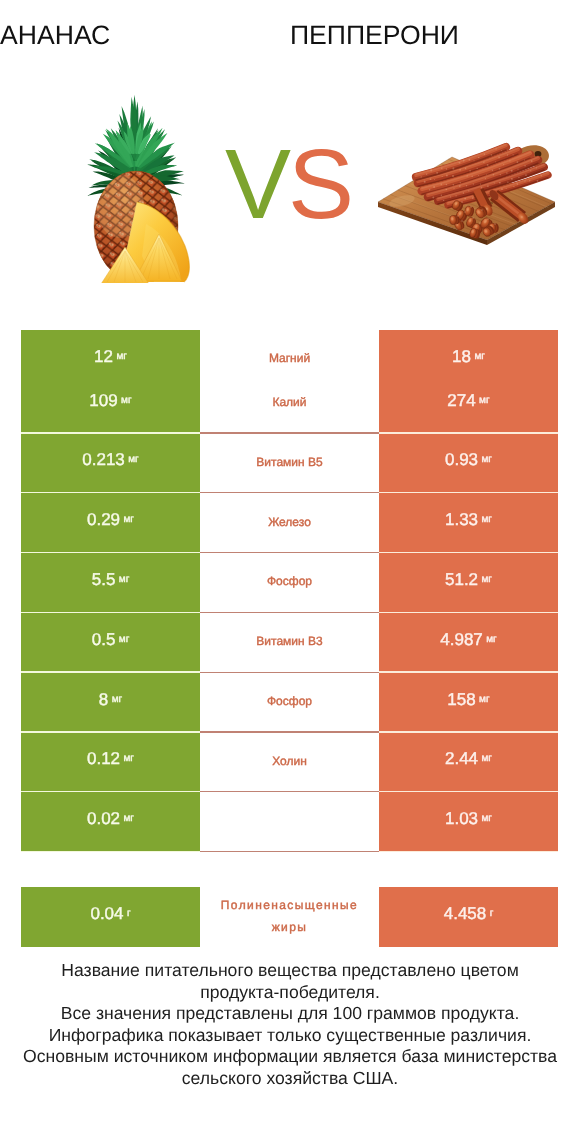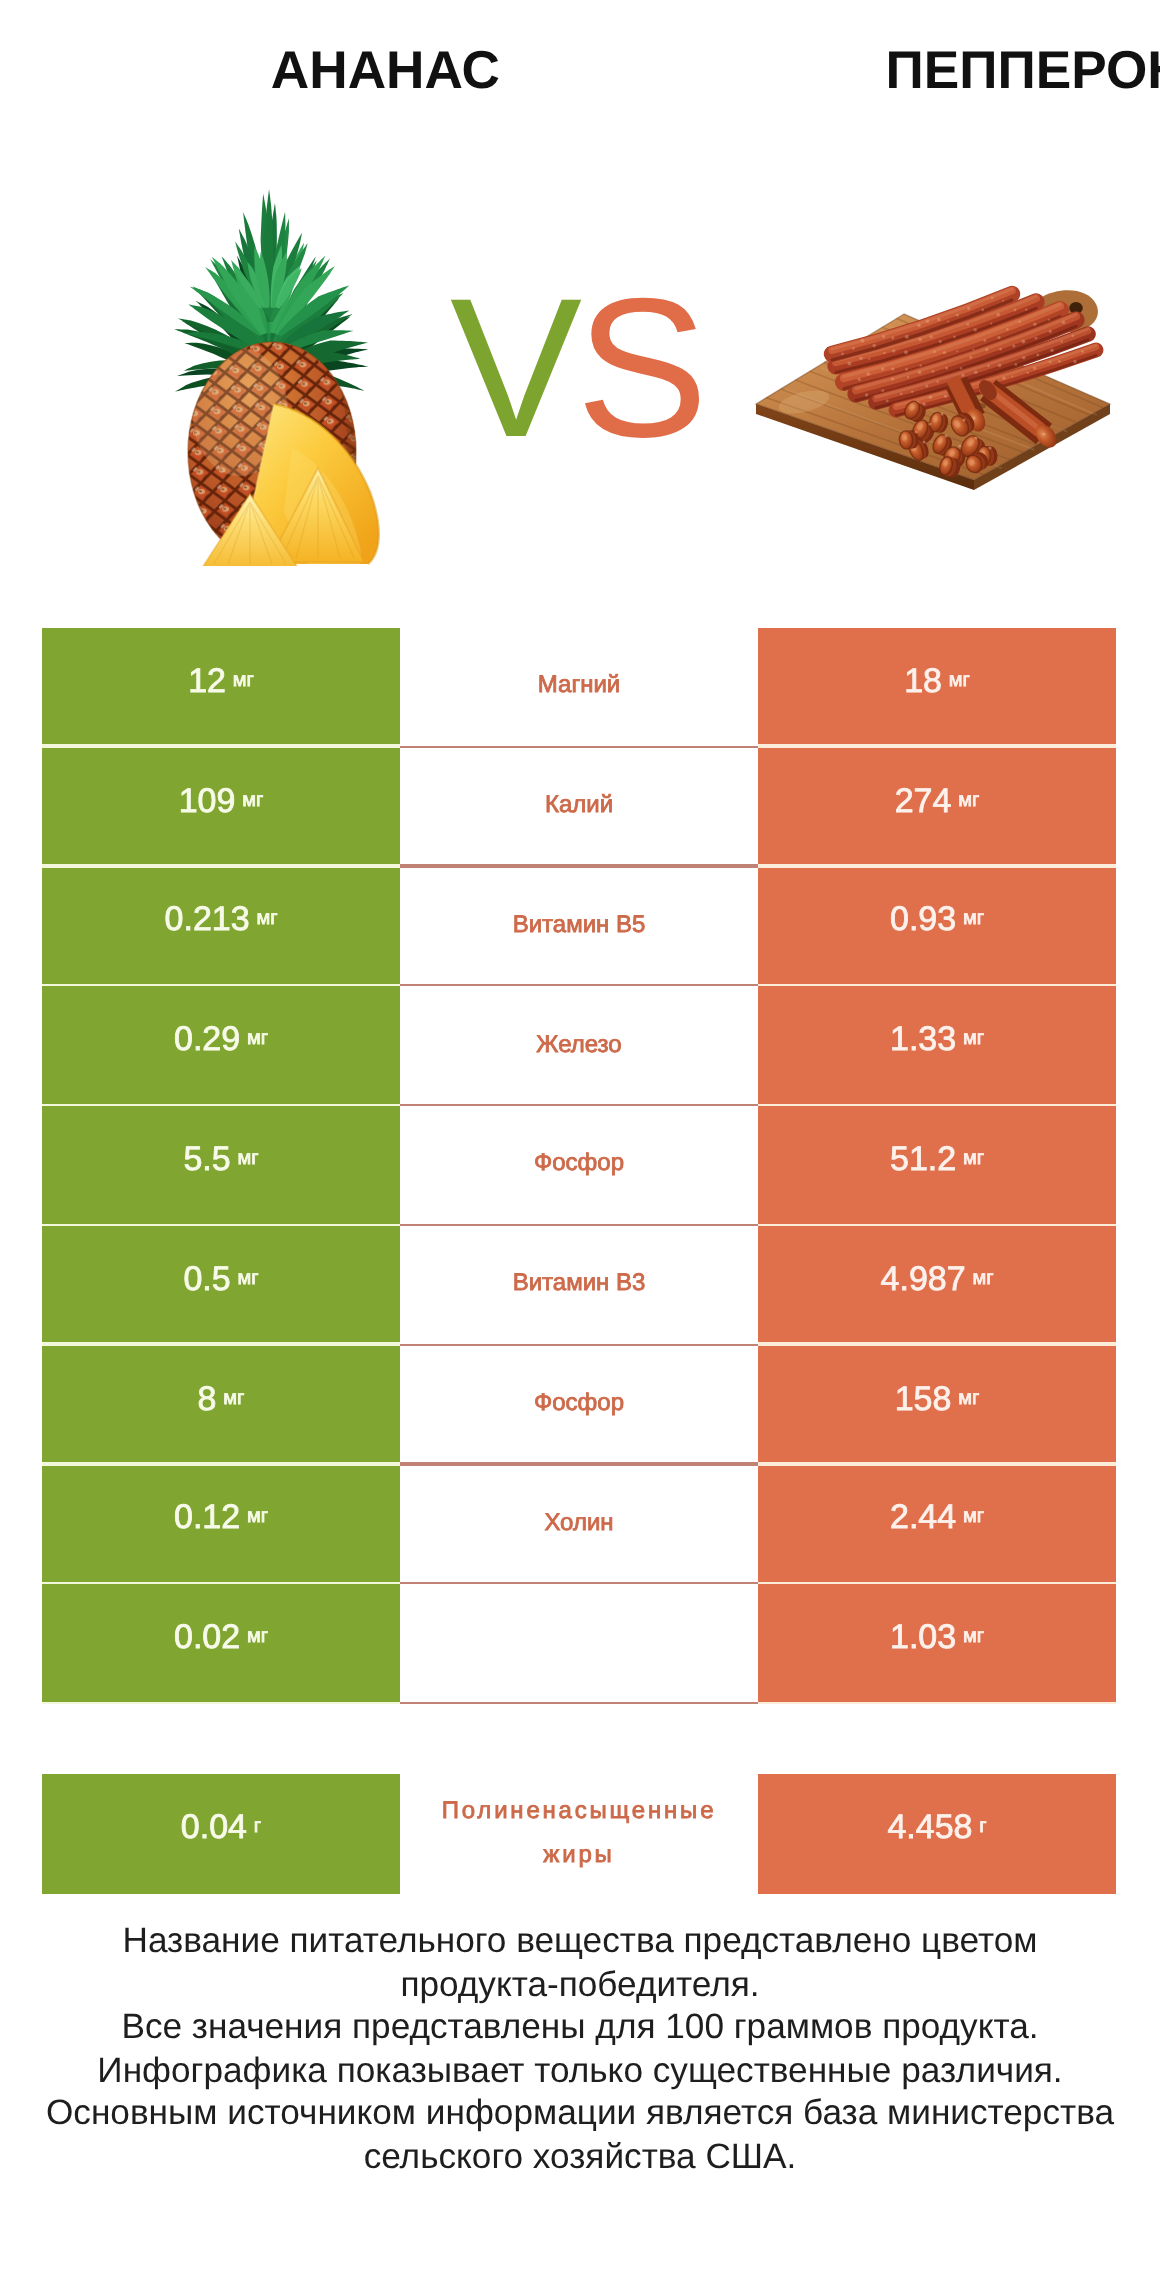--- a/index.html
+++ b/index.html
@@ -10,24 +10,23 @@
     font-family:"Liberation Sans",sans-serif;
     -webkit-font-smoothing:antialiased;text-rendering:geometricPrecision;
     overflow:hidden;
     position:relative;
   }
   .page{position:relative;width:580px;height:1144px;}
 
   
   .titles{position:absolute;top:0;left:0;width:580px;height:80px;}
   .title{
-    position:absolute;top:20px;text-align:right;
+    position:absolute;top:20px;text-align:left;
     font-size:26.6px;color:#111111;letter-spacing:0px;line-height:30px;
     white-space:nowrap;
-    font-weight:bold;
   }
   .title.left{left:0;width:250px;}
   .title.right{left:290px;width:322px;}
 
   
   .hero{position:absolute;top:80px;left:0;width:580px;height:215px;}
   .hero-img{position:absolute;}
   .hero-left{left:58px;top:-2px;width:170px;height:205px;}
   .hero-right{left:370px;top:45px;width:190px;height:125px;}
   .vs{
@@ -552,21 +551,21 @@
             <circle cx="88" cy="91" r="0.8"></circle>
               <circle cx="152" cy="92" r="0.8"></circle>
               <circle cx="117" cy="84" r="0.8"></circle>
           </g>
         </g>
       </svg>
     </div>
   </div>
 
   <div class="table" id="nutrient-table">
-      <div class="row" style="top: 0px; height: 59.8px;">
+      <div class="row" style="top: 16px; height: 59.8px;">
         <div class="cell cell-left">
           <span class="val">12</span>
           <span class="u">мг</span>
         </div>
         <div class="cell cell-mid">
           <span class="nutrient">Магний</span>
         </div>
         <div class="cell cell-right">
           <span class="val">18</span>
           <span class="u">мг</span>

